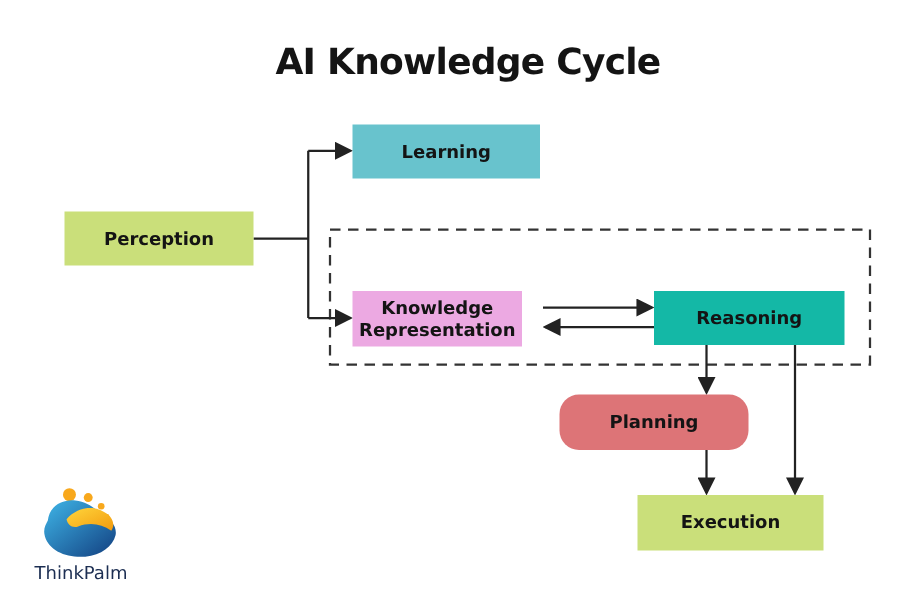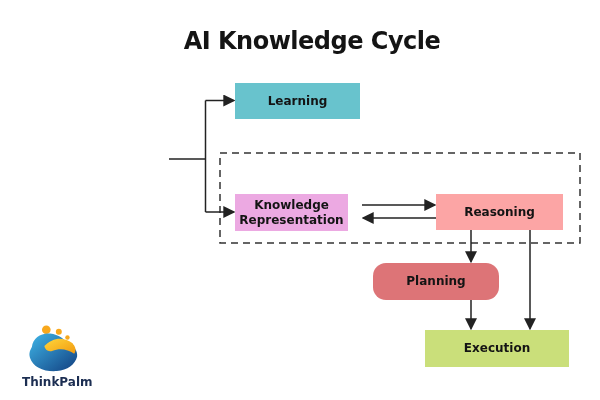--- a/index.html
+++ b/index.html
@@ -37,34 +37,34 @@
     font-size: 12px;
     font-weight: 700;
     line-height: 1.25;
     padding: 2px 20px;
   }
   .node-perception { left: 31px;  top: 141px; width: 126px; height: 36px; }
   .node-learning   { left: 223px; top: 83px;  width: 125px; height: 36px; }
   .node-kr         { left: 223px; top: 194px; width: 113px; height: 37px; }
   .node-reasoning  { left: 424px; top: 194px; width: 127px; height: 36px; }
   .node-planning   { left: 361px; top: 263px; width: 126px; height: 37px; }
-  .node-execution  { left: 413px; top: 330px; width: 144px; height: 37px; }
+  .node-execution  { left: 413px; top: 330px; width: 124px; height: 37px; }
   .logo {
     position: absolute;
     left: 10px;
     top: 324px;
     width: 64px;
     text-align: center;
   }
   .logo-mark { display: block; margin: 0 auto; }
   .logo-word {
     display: block;
     margin-top: 1px;
     font-size: 12px;
-    font-weight: 700;
+    font-weight: 400;
     letter-spacing: 0px;
   }
 </style>
 </head>
 <body>
 
 <div class="canvas" style="color: rgb(20, 20, 20);">
 
   <div class="title">AI Knowledge Cycle</div>
 
@@ -83,30 +83,33 @@
       <line x1="193.5" y1="100.5" x2="221.5" y2="100.5" marker-end="url(#arrow)"></line>
       <line x1="193.5" y1="212" x2="221.5" y2="212" marker-end="url(#arrow)"></line>
       <line x1="350" y1="205" x2="422.5" y2="205" marker-end="url(#arrow)"></line>
       <line x1="424" y1="218" x2="351.5" y2="218" marker-end="url(#arrow)"></line>
       <line x1="459" y1="230" x2="459" y2="261.5" marker-end="url(#arrow)"></line>
       <line x1="459" y1="300" x2="459" y2="328.5" marker-end="url(#arrow)"></line>
       <line x1="518" y1="230" x2="518" y2="328.5" marker-end="url(#arrow)"></line>
     </g>
   </svg>
 
+  <div class="node node-perception" style="background-color: rgb(202, 223, 122);">
+    <span>Perception</span>
+  </div>
 
   <div class="node node-learning" style="background-color: rgb(104, 195, 205);">
     <span>Learning</span>
   </div>
 
   <div class="node node-kr" style="background-color: rgb(236, 169, 226);">
     <span>Knowledge Representation</span>
   </div>
 
-  <div class="node node-reasoning" style="background-color: #fca5a5;">
+  <div class="node node-reasoning" style="background-color: #14b8a6;">
     <span>Reasoning</span>
   </div>
 
   <div class="node node-planning" style="background-color: rgb(221, 116, 119); border-radius: 13px;">
     <span>Planning</span>
   </div>
 
   <div class="node node-execution" style="background-color: rgb(202, 223, 122);">
     <span>Execution</span>
   </div>

